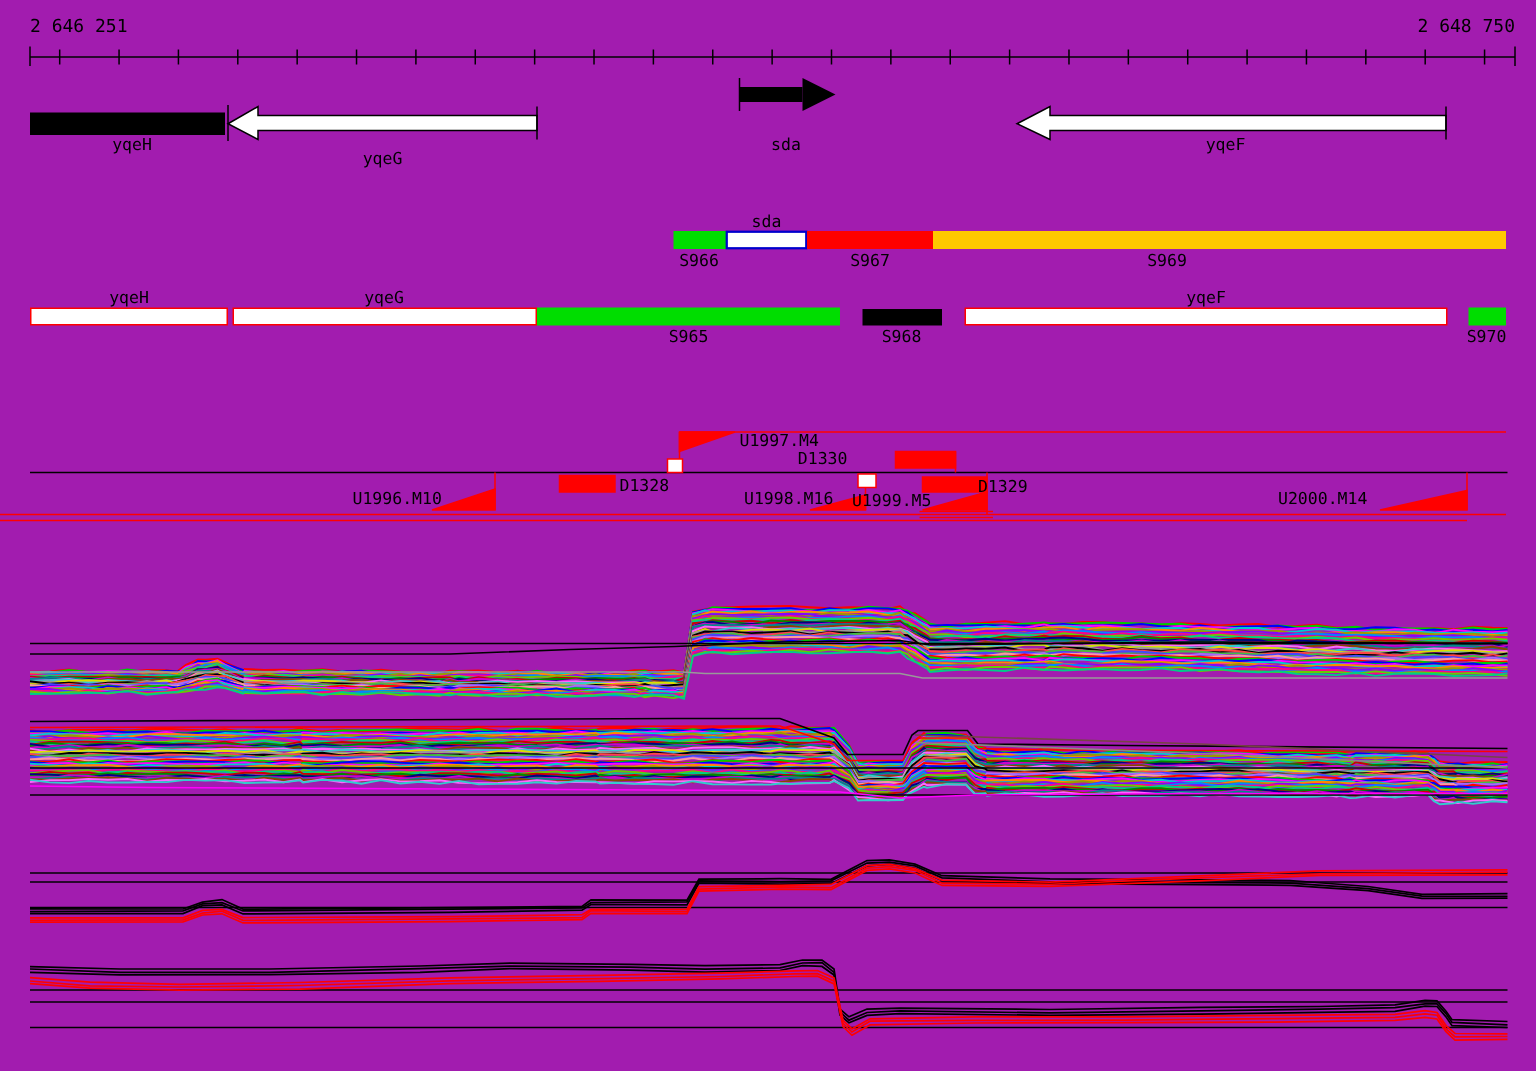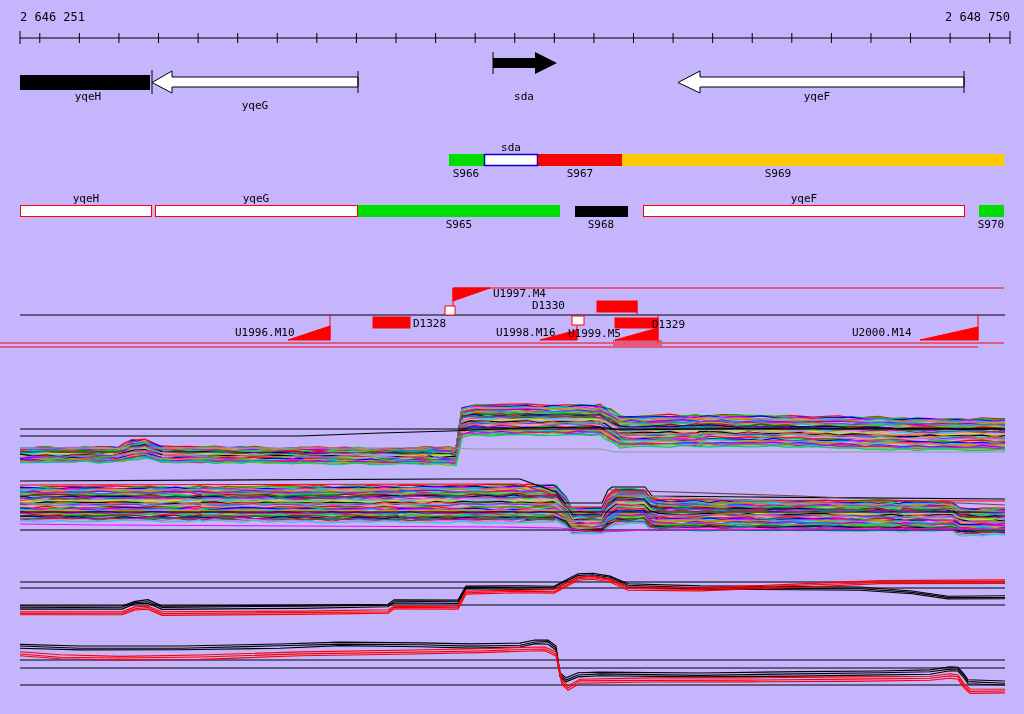--- a/index.html
+++ b/index.html
@@ -1,16 +1,16 @@
 <!DOCTYPE html>
 <html><head>
 <meta charset="utf-8">
 <style>
   html,body{margin:0;padding:0;background:#fff;}
-  #canvas{width:1024px;height:714px;position:relative;background:#c4b5fd;overflow:hidden;}
+  #canvas{width:1024px;height:714px;position:relative;background:#a21caf;overflow:hidden;}
   svg text{font-family:"DejaVu Sans Mono","Liberation Mono",monospace;font-size:11px;fill:#000;}
   svg text.coord{font-size:12px;}
 </style>
 </head>
 <body>
 
 <div id="canvas">
 <svg width="1024" height="714" viewBox="0 0 1024 714" xmlns="http://www.w3.org/2000/svg">
 
   <text class="coord" x="20" y="21" text-anchor="start">2 646 251</text>

